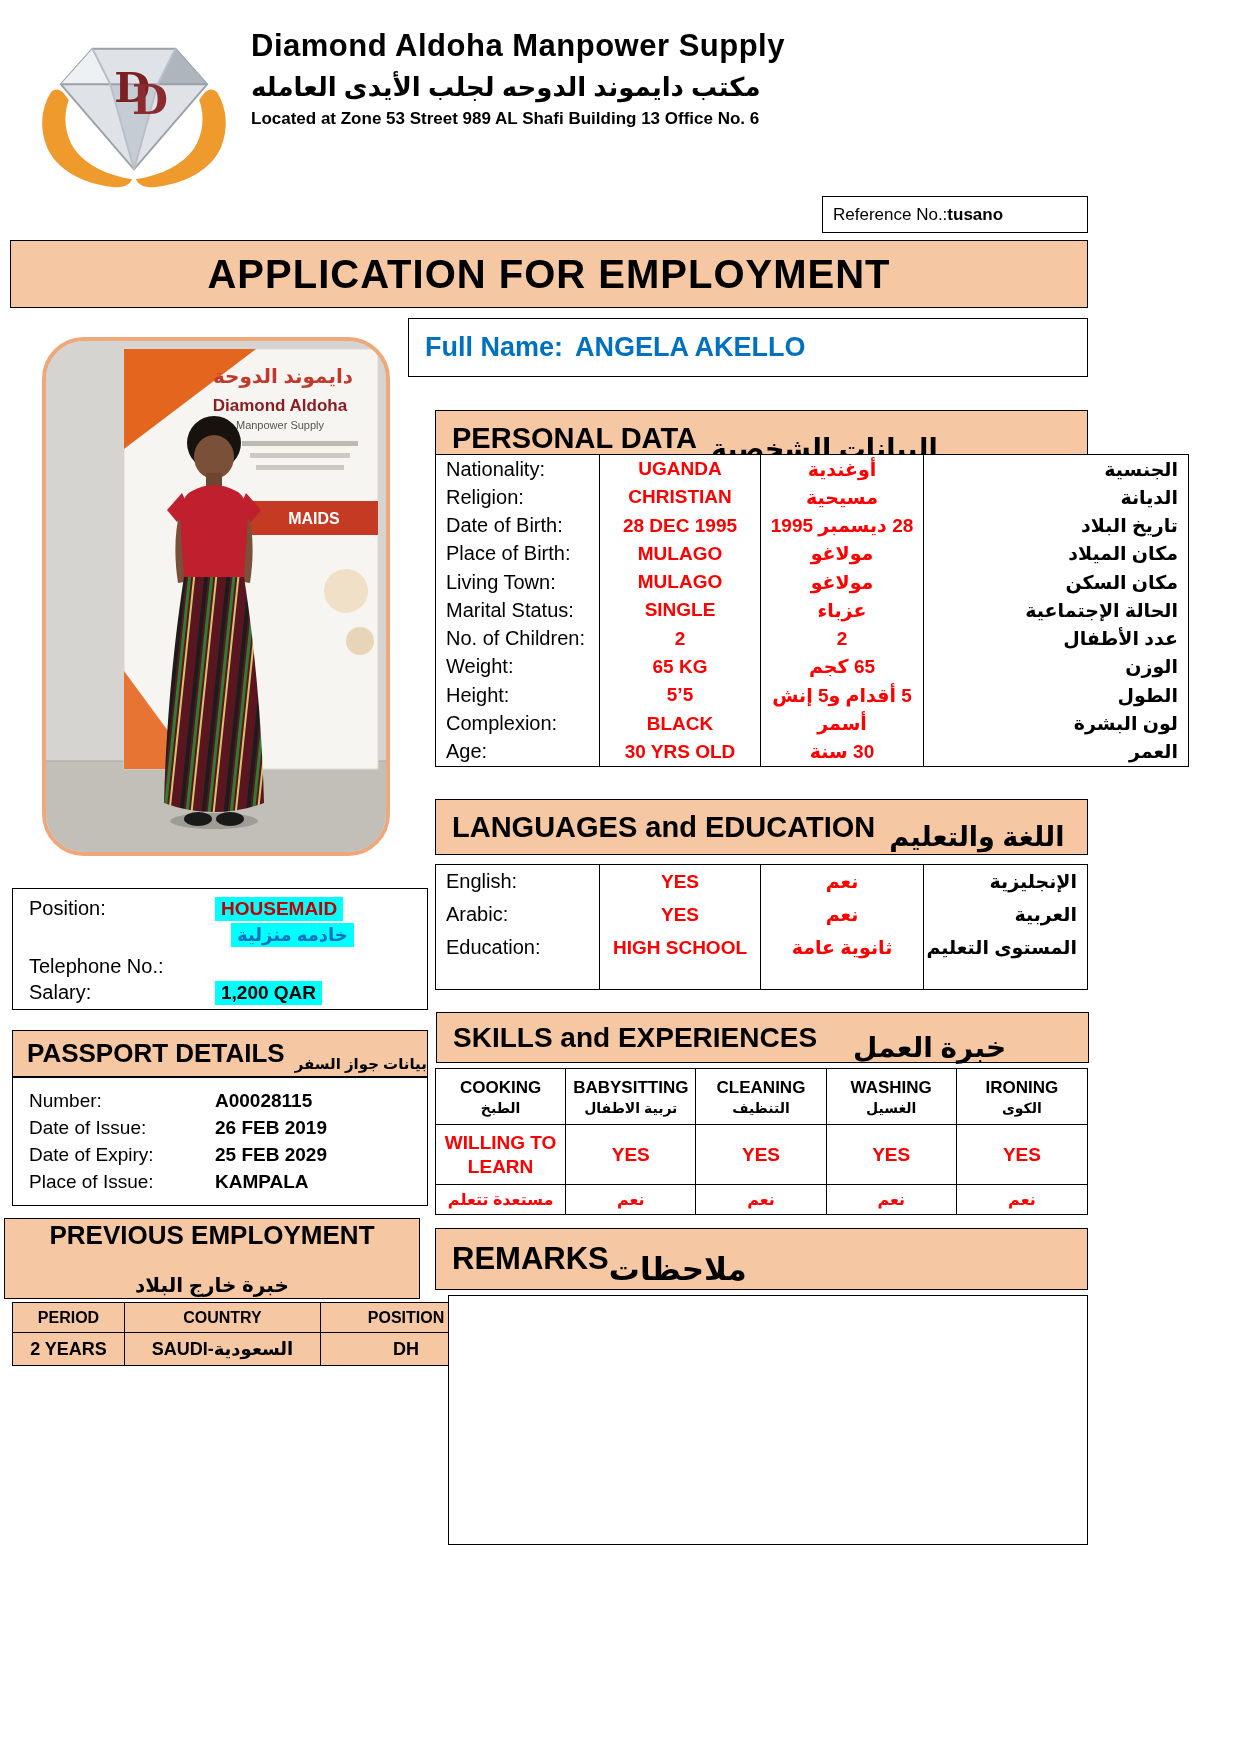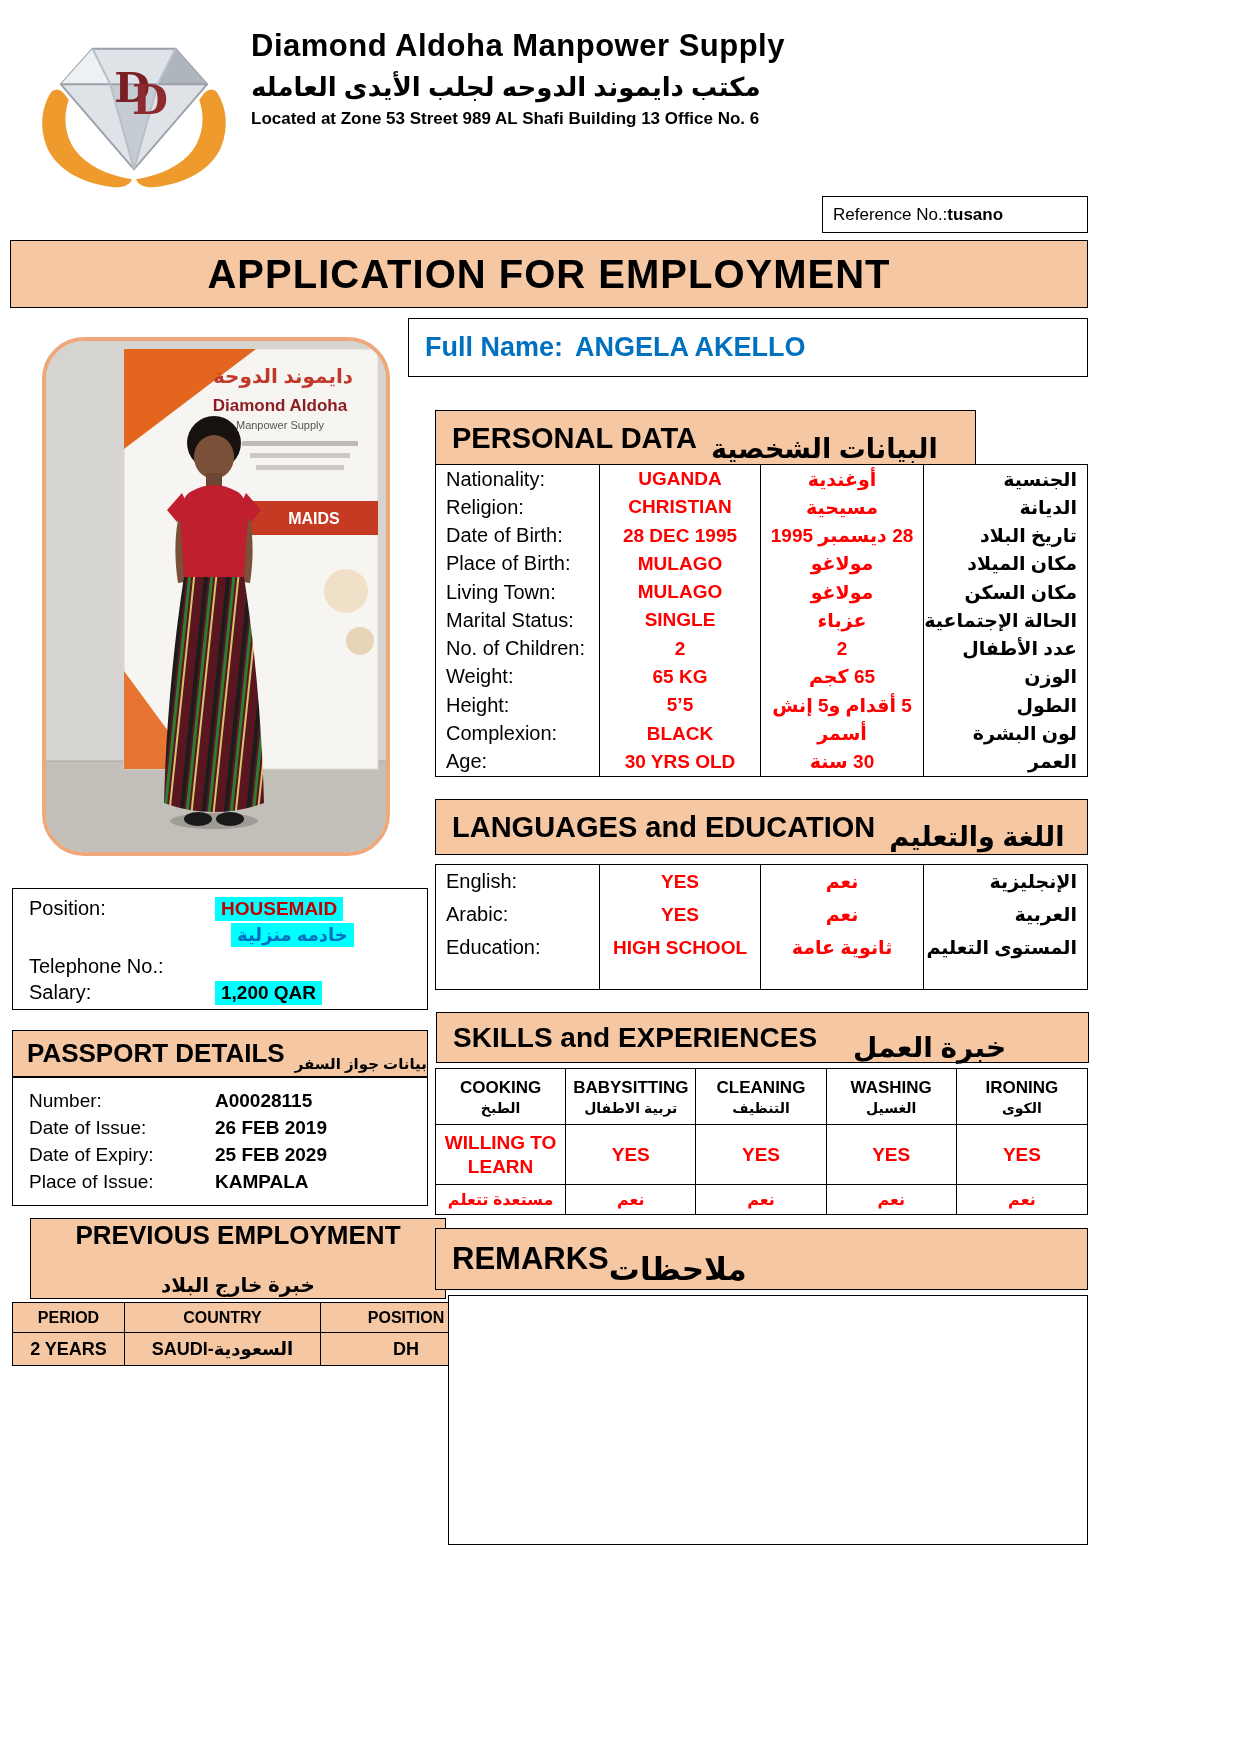--- a/index.html
+++ b/index.html
@@ -21,28 +21,28 @@
   #ref-box .val { font-weight:bold; }
 
   
   #title-banner { left:10px; top:240px; width:1078px; height:68px; background:#F5C7A3; border:1.5px solid #000; display:flex; align-items:center; justify-content:center; font-size:40px; font-weight:bold; letter-spacing:1px; }
   #fullname-box { left:408px; top:318px; width:680px; height:59px; border:1.5px solid #000; display:flex; align-items:center; padding-left:16px; gap:12px; color:#0070C0; font-size:27px; font-weight:bold; }
 
   .sec-header { background:#F5C7A3; border:1.5px solid #000; display:flex; align-items:center; padding-left:16px; gap:14px; font-weight:bold; }
   .sec-title-en { font-size:29px; }
   .sec-title-ar { font-size:27px;margin-top:20px; }
 
-  #pd-header { left:435px; top:410px; width:541px; height:57px; }
+  #pd-header { left:435px; top:410px; width:653px; height:57px; }
   #lang-header { left:435px; top:799px; width:653px; height:56px; }
   #skills-header { left:436px; top:1012px; width:653px; height:51px;gap:36px; }
   #skills-header .sec-title-en, #skills-header .sec-title-ar { font-size:28px; }
 
   
   .four-col-table { display:flex; background:#fff; border:1.5px solid #000; }
-  #pd-table { left:435px; top:464px; width:653px; height:313px; }
+  #pd-table { left:435px; top:454px; width:754px; height:313px; }
   #lang-table { left:435px; top:864px; width:653px; height:126px; }
   .fc-col { display:flex; flex-direction:column; }
   .fc-col.c1 { width:164px; border-right:1.5px solid #000; }
   .fc-col.c2 { width:161px; border-right:1.5px solid #000; }
   .fc-col.c3 { width:163px; border-right:1.5px solid #000; }
   .fc-col.c4 { flex:1; }
   .fc-line { flex:1; display:flex; align-items:center; }
   .lang .fc-line { flex:none; height:33px; }
   .c1 .fc-line { padding-left:10px; font-size:20px; }
   .c2 .fc-line, .c3 .fc-line { justify-content:center; font-weight:bold; color:#FE0000; font-size:19px; }
@@ -73,21 +73,21 @@
   #skills-table { left:435px; top:1068px; width:653px; height:147px; display:grid; grid-template-columns:repeat(5,1fr); grid-template-rows:56px 60px 1fr; border:1.5px solid #000; background:#fff; }
   .sk-cell { border-right:1.5px solid #000; border-bottom:1.5px solid #000; display:flex; flex-direction:column; align-items:center; justify-content:center; text-align:center; padding:0 4px; }
   .sk-cell.last-col { border-right:none; }
   .sk-cell.last-row { border-bottom:none; }
   .sk-en { font-weight:bold; font-size:17px; }
   .sk-ar { font-weight:bold; font-size:14px; margin-top:2px; }
   .sk-val { font-weight:bold; font-size:19px; color:#FE0000; line-height:1.25; }
   .sk-var { font-weight:bold; font-size:16px; color:#FE0000; }
 
   
-  #prev-header { left:30px; top:1218px; width:416px; height:81px; flex-direction:column; justify-content:center; padding-left:0; gap:2px; align-items:center; }
+  #prev-header { left:4px; top:1218px; width:416px; height:81px; flex-direction:column; justify-content:center; padding-left:0; gap:2px; align-items:center; }
   #prev-header .sec-title-en { font-size:26px; }
   #prev-header .sec-title-ar { font-size:20px; }
   #prev-table { left:12px; top:1302px; width:480px; height:64px; display:grid; grid-template-columns:112px 196px 1fr; grid-template-rows:30px 1fr; border:1.5px solid #000; }
   .pe-cell { background:#F5C7A3; border-right:1.5px solid #000; border-bottom:1.5px solid #000; display:flex; align-items:center; justify-content:center; font-weight:bold; font-size:16px; }
   .pe-cell.last-col { border-right:none; }
   .pe-cell.last-row { border-bottom:none; font-size:18px; }
 
   
   #remarks-header { left:435px; top:1228px; width:653px; height:62px; gap:0; }
   #remarks-header .sec-title-en, #remarks-header .sec-title-ar { font-size:31px; }

